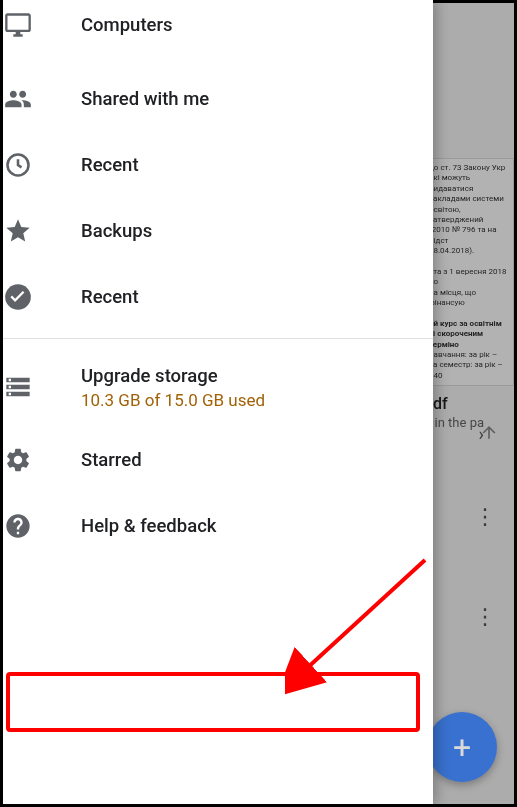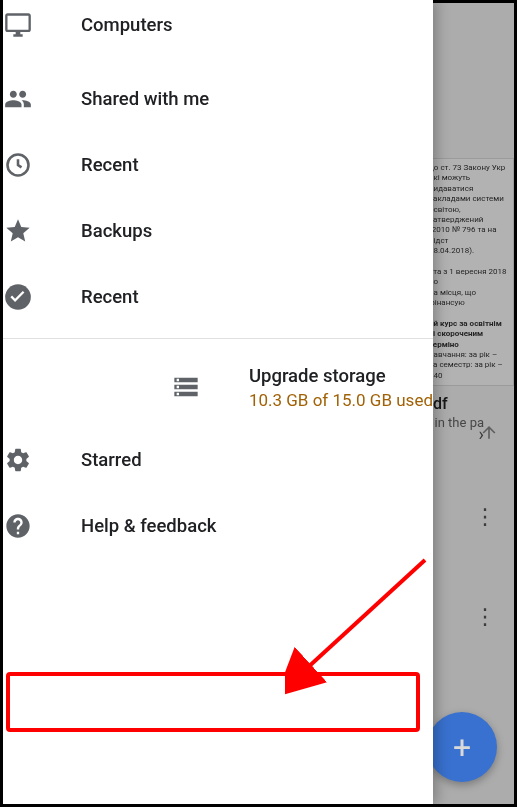--- a/index.html
+++ b/index.html
@@ -91,21 +91,21 @@
       background: #fff;
       box-shadow: 4px 0 12px rgba(0,0,0,0.25);
       overflow: hidden;
     }
     .drawer-item {
       display: flex;
       align-items: center;
       height: 66px;
       cursor: pointer;
     }
-    .drawer-item.tall { height: 80px; justify-content: flex-end; }
+    .drawer-item.tall { height: 80px; }
     .drawer-icon {
       width: 30px;
       height: 30px;
       color: #5f6368;
       flex-shrink: 0;
       display: flex;
       align-items: center;
       justify-content: center;
     }
     .drawer-label-wrap {

